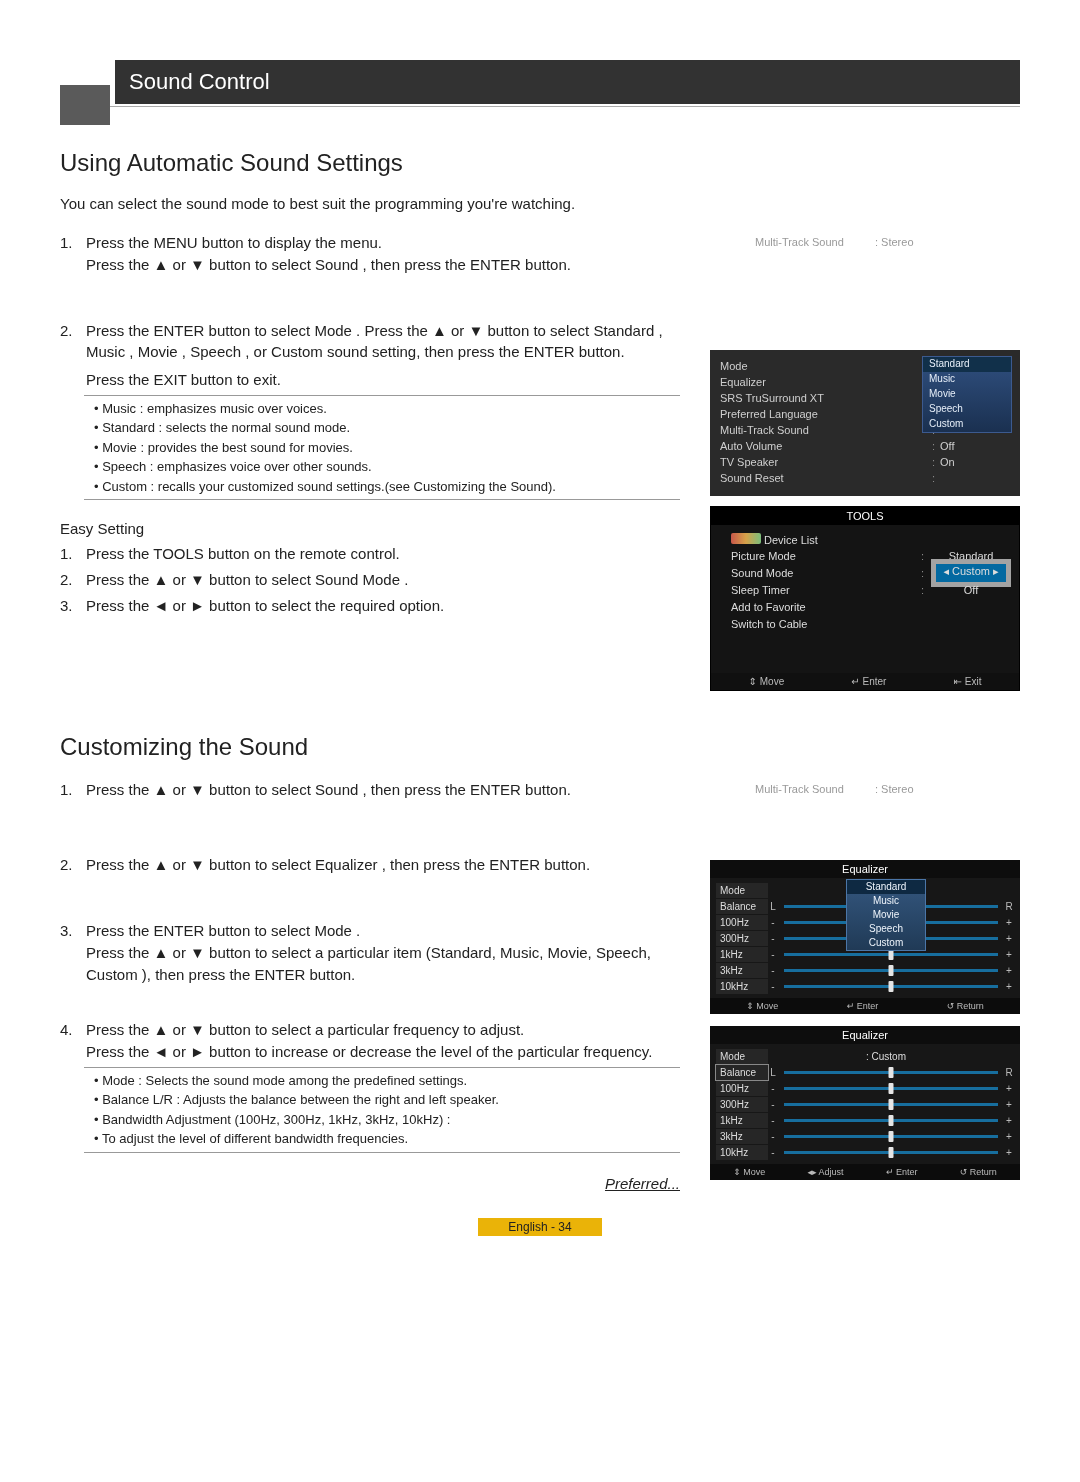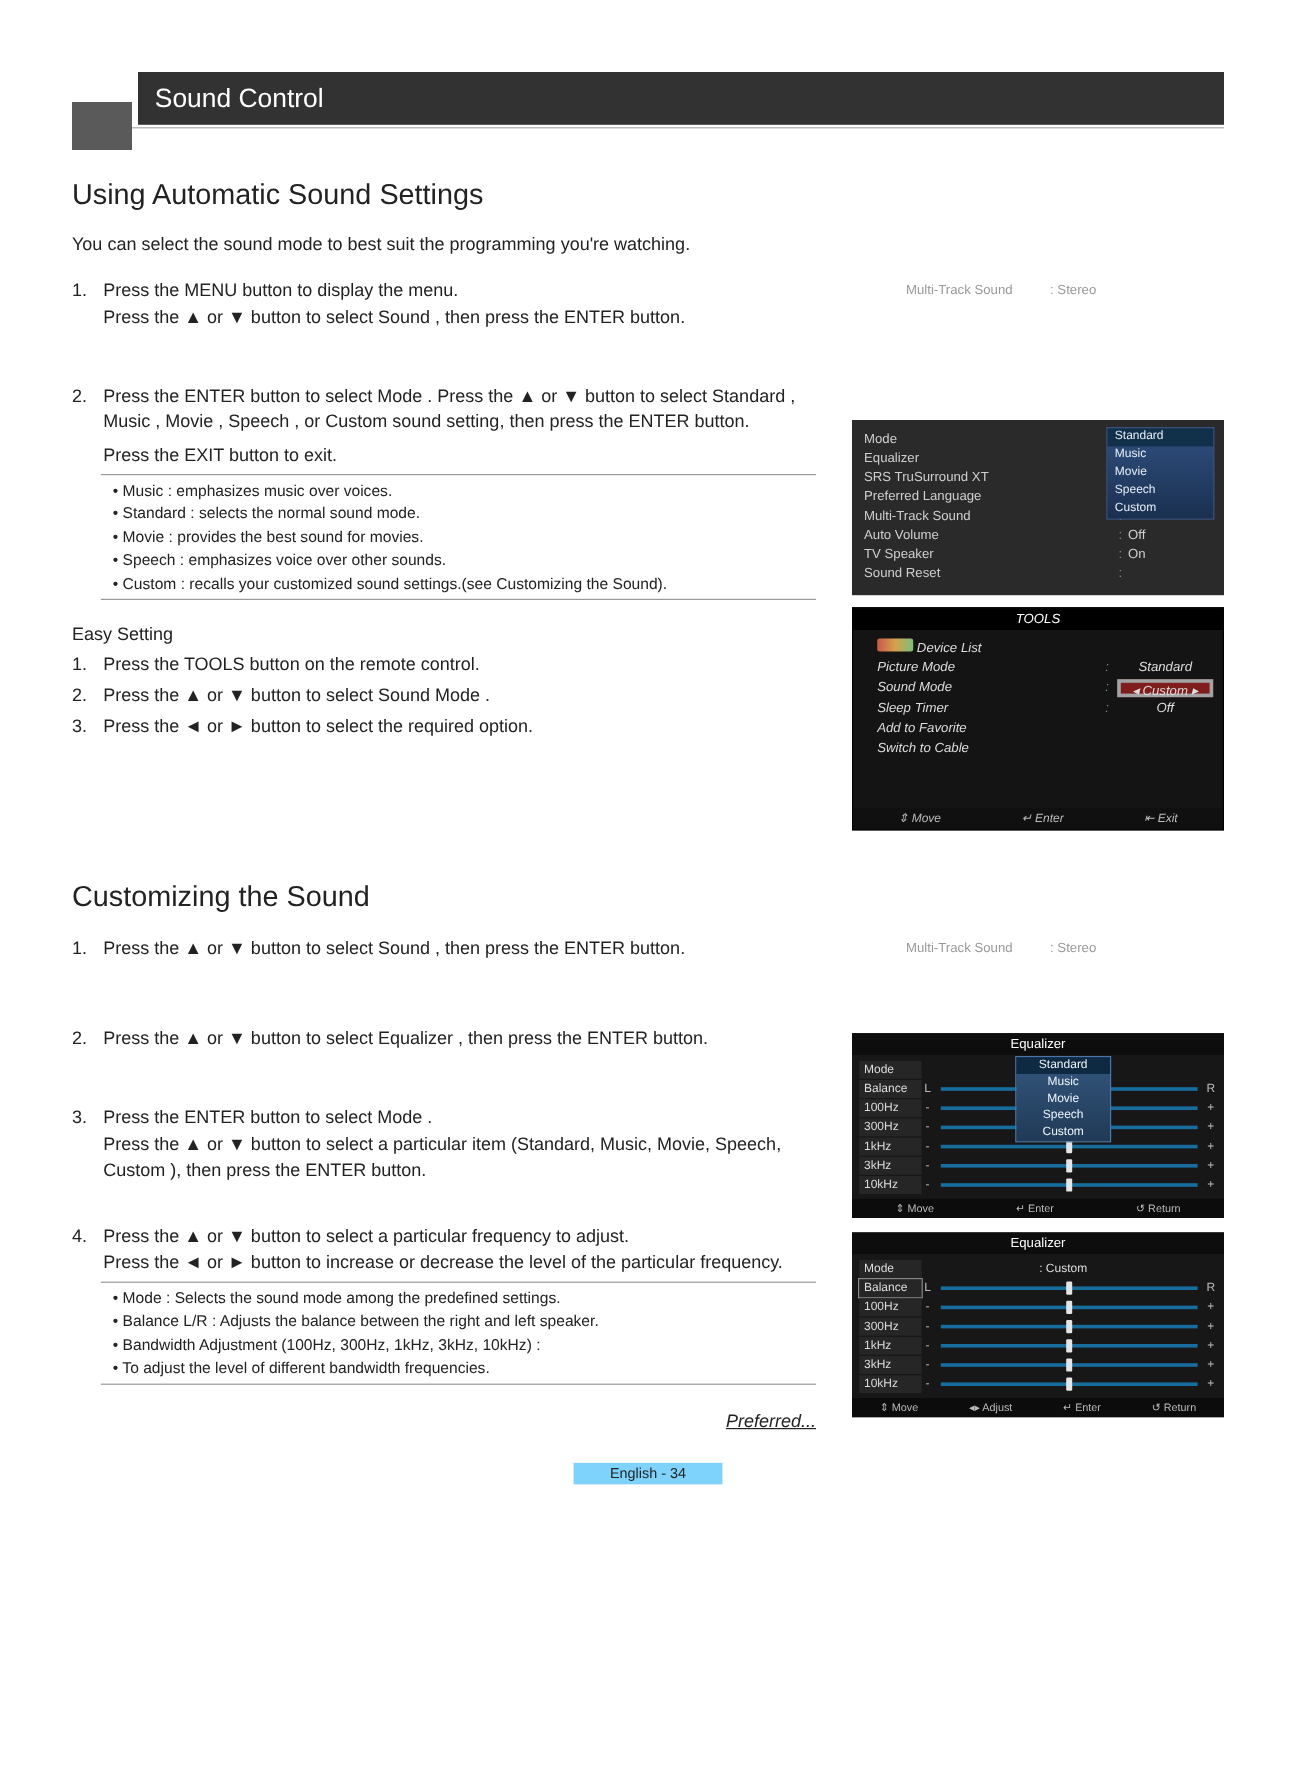--- a/index.html
+++ b/index.html
@@ -76,21 +76,21 @@
     font-size: 15px;
     margin-top: 22px;
     text-decoration: underline;
   }
   .footer {
     text-align: center;
     font-size: 12px;
     margin-top: 28px;
   }
   .footer span {
-    background: #7dd3fc;
+    background: #eab308;
     padding: 2px 30px;
     margin-top: 43px;
   }
 
   
   .mts {
     color: #999;
     font-size: 11px;
     margin-top: 4px;
     padding-left: 45px;
@@ -119,35 +119,34 @@
   .osd-opt { height:15px; padding:1px 6px; font-size:10px;}
   .osd-opt.sel { background:#11304a; }
 
   
   .tools {
     background: #141414;
     color: #ddd;
     font-size: 11px;
     margin-top: 10px;
     border: 1px solid #000;
-    font-style: italic;
   }
   .tools .hd {
     text-align:center;
     background:#000;
     color:#fff;
     font-size:11px;
     padding:3px 0;
   }
   .tools .body { padding: 6px 8px 40px 20px;}
   .tools .row { display:flex; height:17px; align-items:center; }
   .tools .row .lbl { flex:1; }
   .tools .row .colon { width:10px; color:#888;}
   .tools .row .val { width:80px; text-align:center; }
-  .tools .row.sel .val { border:3px solid #a3a3a3; background:#7f1d1d; height:15px; line-height:14px;}
+  .tools .row.sel .val { border:5px solid #a3a3a3; background:#0369a1; height:28px; line-height:14px;}
   .tools .row .mlist { display:inline-flex; align-items:center; gap:4px;}
   .tools .row .mlist::before {
     content:""; display:inline-block; width:30px; height:11px;
     background: linear-gradient(90deg,#c8584a,#d6a24a,#7cbf7c);
     border-radius:2px;
   }
   .tools .ft {
     background:#101010; color:#bbb; font-size:10px;
     display:flex; justify-content:space-around; padding:3px 4px;
   }

